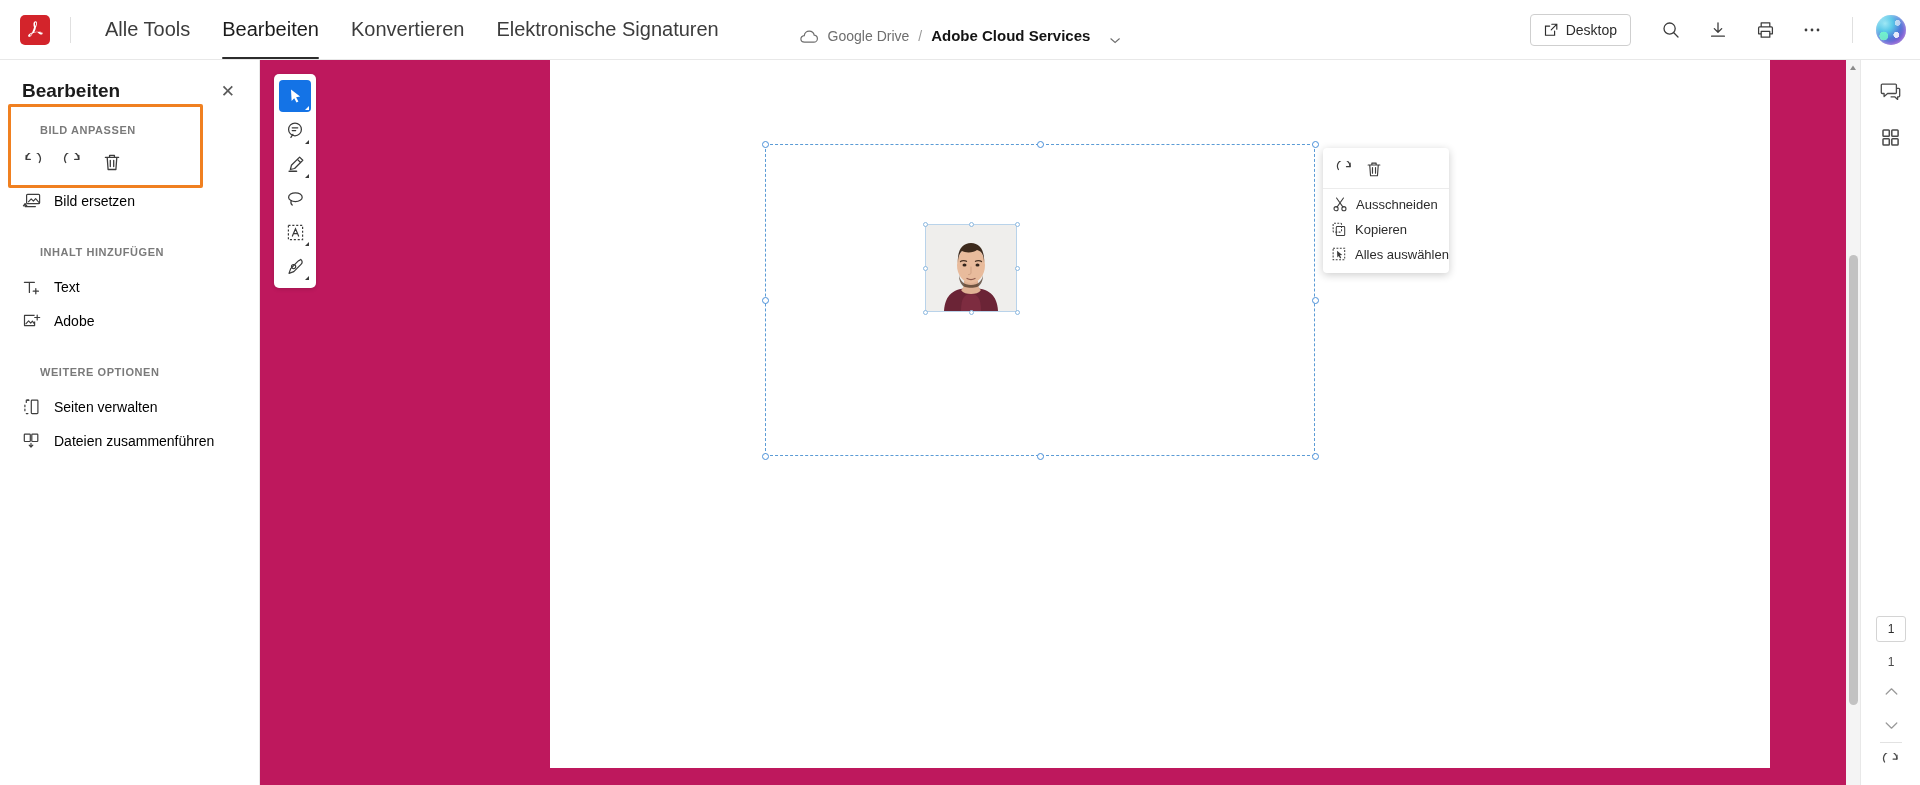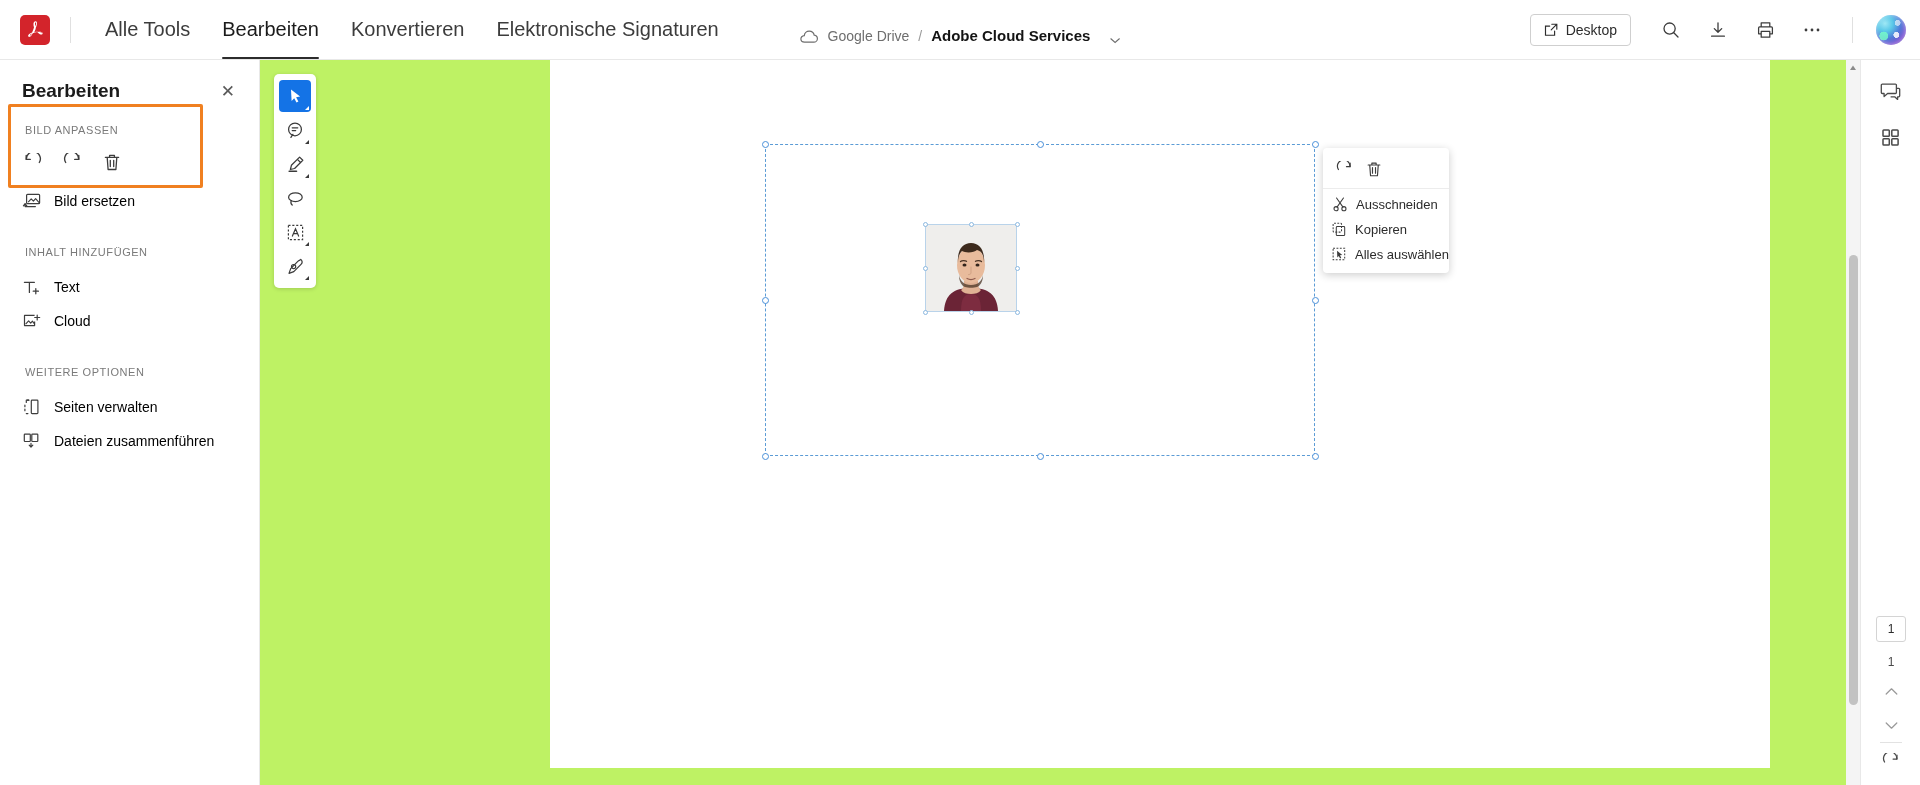--- a/index.html
+++ b/index.html
@@ -88,37 +88,37 @@
   .lp-title { font-size: 19px; font-weight: bold; color: #1b1b1b; }
   .lp-close { cursor: pointer; color: #5a5a5a; font-size: 17px; line-height: 1; padding: 2px 4px; }
 
   .highlight-box {
     position: absolute; left: 8px; top: 44px; width: 195px; height: 84px;
     border: 3px solid #f08020; border-radius: 2px; pointer-events: none;
   }
 
   .section-label {
     font-size: 11px; letter-spacing: .55px; color: #7a7a7a;
-    padding: 0 0 0 25px; text-transform: uppercase;
+    padding: 0 0 0 40px; text-transform: uppercase; font-weight: bold;
   }
   .rot-row { display: flex; align-items: center; gap: 8px; padding: 10px 0 6px 16px; }
   .rot-btn {
     width: 32px; height: 32px; display: flex; align-items: center; justify-content: center;
     cursor: pointer; border-radius: 4px; color: #3d3d3d;
   }
   .lp-item {
     display: flex; align-items: center; gap: 13px; height: 34px;
     padding-left: 21px; cursor: pointer; color: #000000; font-size: 14px;
   }
   .lp-item .li-ic { width: 20px; display:flex; align-items:center; justify-content:center; color:#3d3d3d; flex:none; }
 
   
   .canvas-area {
     position: absolute; top: 60px; left: 260px; width: 1600px; height: 725px;
-    background: #bef264; overflow: hidden;
+    background: #be185d; overflow: hidden;
   }
   .tool-rail {
     position: absolute; left: 14px; top: 14px; width: 42px;
     background: #fff; border-radius: 5px; box-shadow: 0 1px 4px rgba(0,0,0,.16);
     padding: 6px 0; display: flex; flex-direction: column; align-items: center; gap: 2px;
   }
   .tool {
     width: 32px; height: 32px; border-radius: 4px; cursor: pointer;
     display: flex; align-items: center; justify-content: center;
     color: #3a3a3a; position: relative;
@@ -323,21 +323,21 @@
         <span>Text</span>
       </div>
       <div class="lp-item">
         <span class="li-ic">
           <svg width="19" height="17" viewBox="0 0 19 17">
               <path d="M12.6 2.4H2.5v10.2h10.1V8.4" fill="none" stroke="#3d3d3d" stroke-width="1.2" stroke-linejoin="round"></path>
               <path d="M3.6 11.2l3-3.4 2.1 2.4 1.7-2 2.2 3" fill="none" stroke="#3d3d3d" stroke-width="1.1" stroke-linejoin="round"></path>
               <path d="M15.2 2v5M12.7 4.5h5" fill="none" stroke="#3d3d3d" stroke-width="1.2" stroke-linecap="round"></path>
             </svg>
         </span>
-        <span>Cloud</span>
+        <span>Adobe</span>
       </div>
     </div>
 
     <div style="margin-top:28px;">
       <div class="section-label">WEITERE OPTIONEN</div>
       <div class="lp-item" style="margin-top:12px;text-align:right;">
         <span class="li-ic">
           <svg width="19" height="18" viewBox="0 0 19 18">
               <rect x="9.3" y="2.2" width="6.6" height="13.4" rx="0.8" fill="none" stroke="#3d3d3d" stroke-width="1.2"></rect>
               <path d="M6.8 2.2H4.3v2.5M2.9 7.1v1.6M2.9 11.1v1.6M4.3 15.6h2.5" fill="none" stroke="#3d3d3d" stroke-width="1.2" stroke-linecap="round" stroke-dasharray="1.6 1.6"></path>

